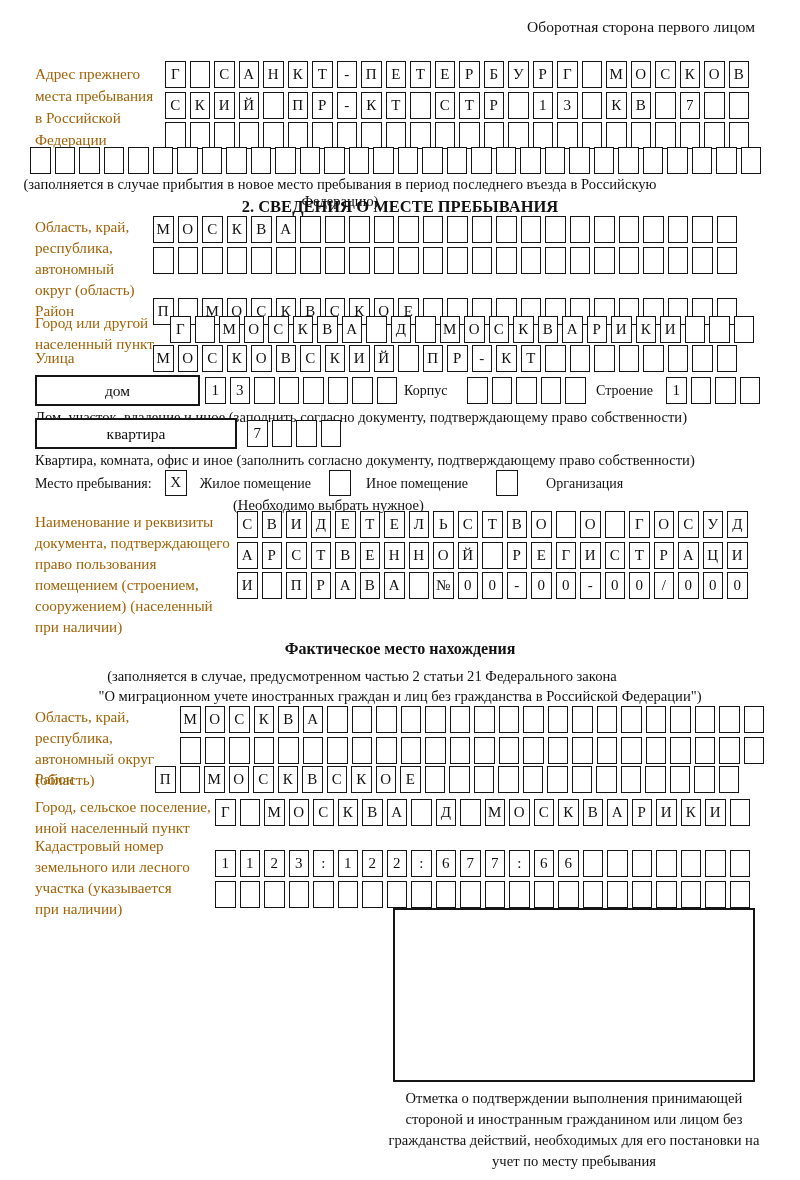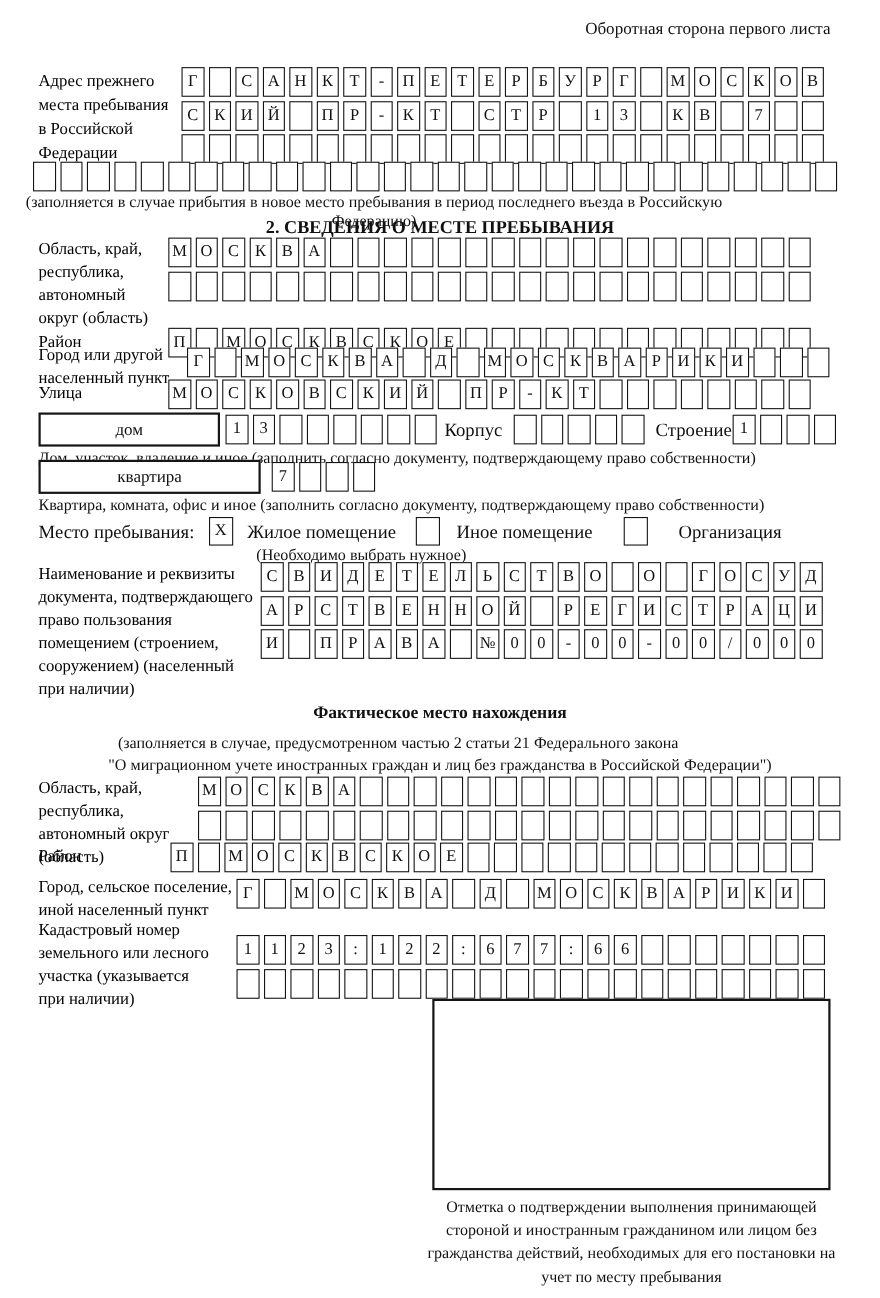--- a/index.html
+++ b/index.html
@@ -1,43 +1,43 @@
 <!DOCTYPE html>
 <html><head>
 <meta charset="utf-8">
 <style>
   html,body{margin:0;padding:0;background:#ffffff;}
   .page{position:relative;width:800px;height:1180px;background:#fff;color:#111;
         font-family:"Liberation Serif",serif;overflow:hidden;}
   .abs{position:absolute;}
-  .label{font-size:15.2px;line-height:22px;white-space:pre-line;color:#000000;}
+  .label{font-size:15.2px;line-height:22px;white-space:pre-line;color:#a16207;}
   .label.lh21{line-height:21px;}
   .cell-row{white-space:nowrap;height:28px;}
   .cell{display:inline-block;width:20.5px;height:27px;border:1.8px solid #151515;
         box-sizing:border-box;margin-right:4px;text-align:center;font-size:15px;
         line-height:24px;vertical-align:top;background:#fff;}
   .row-stack .cell-row{margin-bottom:2.5px;}
   .big-box{border:2px solid #151515;box-sizing:border-box;display:flex;
         align-items:center;justify-content:center;font-size:15.5px;background:#fff;}
   .chk{display:inline-block;width:22px;height:26px;border:1.8px solid #151515;
         box-sizing:border-box;text-align:center;font-size:15px;line-height:23px;
         vertical-align:middle;background:#fff;}
   .caption{font-size:14.6px;color:#111;}
   .center{text-align:center;}
   .section-title{font-size:16.5px;font-weight:bold;text-align:center;width:100%;}
   .header-note{font-size:15.5px;}
-  .inline-label{font-size:17px;display:inline-block;vertical-align:top;line-height:30px;}
+  .inline-label{font-size:14px;display:inline-block;vertical-align:top;line-height:30px;}
   .stamp-box{border:2.2px solid #151515;box-sizing:border-box;background:#fff;}
 </style>
 </head>
 <body>
 
 <div class="page">
 
-  <div class="abs header-note" style="top:18px;right:45px;">Оборотная сторона первого листа</div>
+  <div class="abs header-note" style="top:18px;right:45px;">Оборотная сторона первого лицом</div>
 
   <div class="abs label" style="left:35px;top:63px;">Адрес прежнего
 места пребывания
 в Российской
 Федерации</div>
   <div class="abs row-stack" style="left:165px;top:61px;">
     <div class="cell-row"><span class="cell">Г</span><span class="cell"></span><span class="cell">С</span><span class="cell">А</span><span class="cell">Н</span><span class="cell">К</span><span class="cell">Т</span><span class="cell">-</span><span class="cell">П</span><span class="cell">Е</span><span class="cell">Т</span><span class="cell">Е</span><span class="cell">Р</span><span class="cell">Б</span><span class="cell">У</span><span class="cell">Р</span><span class="cell">Г</span><span class="cell"></span><span class="cell">М</span><span class="cell">О</span><span class="cell">С</span><span class="cell">К</span><span class="cell">О</span><span class="cell">В</span></div>
     <div class="cell-row"><span class="cell">С</span><span class="cell">К</span><span class="cell">И</span><span class="cell">Й</span><span class="cell"></span><span class="cell">П</span><span class="cell">Р</span><span class="cell">-</span><span class="cell">К</span><span class="cell">Т</span><span class="cell"></span><span class="cell">С</span><span class="cell">Т</span><span class="cell">Р</span><span class="cell"></span><span class="cell">1</span><span class="cell">3</span><span class="cell"></span><span class="cell">К</span><span class="cell">В</span><span class="cell"></span><span class="cell">7</span><span class="cell"></span><span class="cell"></span></div>
     <div class="cell-row"><span class="cell"></span><span class="cell"></span><span class="cell"></span><span class="cell"></span><span class="cell"></span><span class="cell"></span><span class="cell"></span><span class="cell"></span><span class="cell"></span><span class="cell"></span><span class="cell"></span><span class="cell"></span><span class="cell"></span><span class="cell"></span><span class="cell"></span><span class="cell"></span><span class="cell"></span><span class="cell"></span><span class="cell"></span><span class="cell"></span><span class="cell"></span><span class="cell"></span><span class="cell"></span><span class="cell"></span></div>
   </div>

